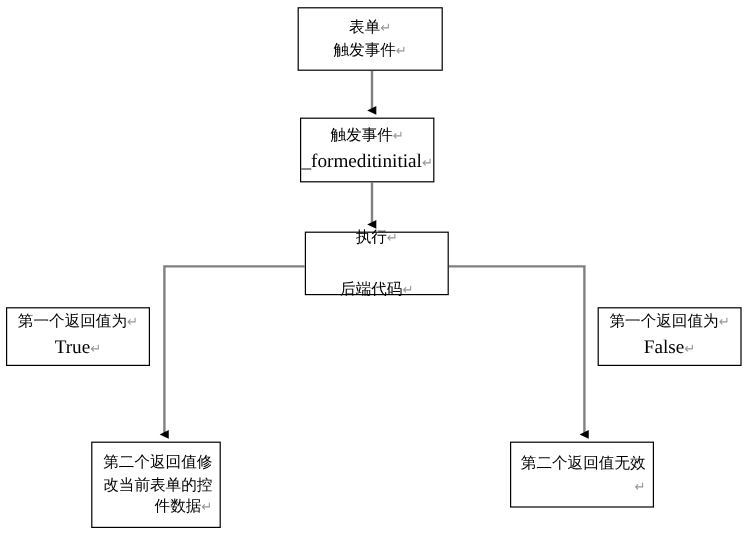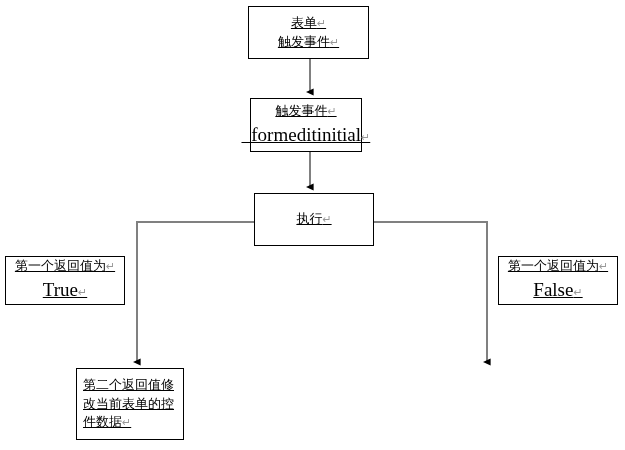--- a/index.html
+++ b/index.html
@@ -28,43 +28,42 @@
   }
   .node {
     position: absolute;
     box-sizing: border-box;
     border: 1px solid #000000;
     background: #ffffff;
     display: flex;
     flex-direction: column;
     align-items: center;
     justify-content: center;
-    text-align: left;
+    text-align: right;
     line-height: 1.45;
     font-size: 13px;
     color: #000000;
     z-index: 2;
-    text-decoration: underline;
   }
   .node .line {
     white-space: nowrap;
     display: block;
   }
   .node .line.wrap {
     white-space: normal;
     padding: 0 6px;
   }
   .pilcrow {
     color: #999999;
     font-size: 11px;
     font-family: "DejaVu Sans", sans-serif;
   }
   .latin {
     font-family: "Liberation Serif", serif;
-    font-size: 19px;
+    font-size: 16px;
   }
 
   
   #node-form        { left: 248px; top: 6px;   width: 121px; height: 53px; }
   #node-event       { left: 250px; top: 98px;  width: 112px; height: 54px; }
   #node-backend     { left: 254px; top: 193px; width: 120px; height: 53px; gap: 24px; }
   #node-true        { left: 5px;   top: 256px; width: 120px; height: 49px; }
   #node-false       { left: 498px; top: 256px; width: 120px; height: 49px; }
   #node-modify      { left: 76px;  top: 368px; width: 108px; height: 72px; }
   #node-invalid     { left: 425px; top: 368px; width: 120px; height: 55px; }
@@ -103,30 +102,34 @@
     <span class="line"><span>触发事件</span><span class="pilcrow">↵</span></span>
   </div>
 
   <div class="node" id="node-event">
     <span class="line"><span>触发事件</span><span class="pilcrow">↵</span></span>
     <span class="line"><span class="latin">_formeditinitial</span><span class="pilcrow">↵</span></span>
   </div>
 
   <div class="node" id="node-backend">
     <span class="line"><span>执行</span><span class="pilcrow">↵</span></span>
+    <span class="line"><span>后端代码</span><span class="pilcrow">↵</span></span>
   </div>
 
   <div class="node" id="node-true">
     <span class="line"><span>第一个返回值为</span><span class="pilcrow">↵</span></span>
     <span class="line"><span class="latin">True</span><span class="pilcrow">↵</span></span>
   </div>
 
   <div class="node" id="node-false">
     <span class="line"><span>第一个返回值为</span><span class="pilcrow">↵</span></span>
     <span class="line"><span class="latin">False</span><span class="pilcrow">↵</span></span>
   </div>
 
   <div class="node" id="node-modify">
     <span class="line wrap"><span>第二个返回值修改当前表单的控件数据</span><span class="pilcrow">↵</span></span>
   </div>
 
+  <div class="node" id="node-invalid">
+    <span class="line wrap"><span>第二个返回值无效</span><span class="pilcrow">↵</span></span>
+  </div>
 
 </div>
 
 </body></html>

